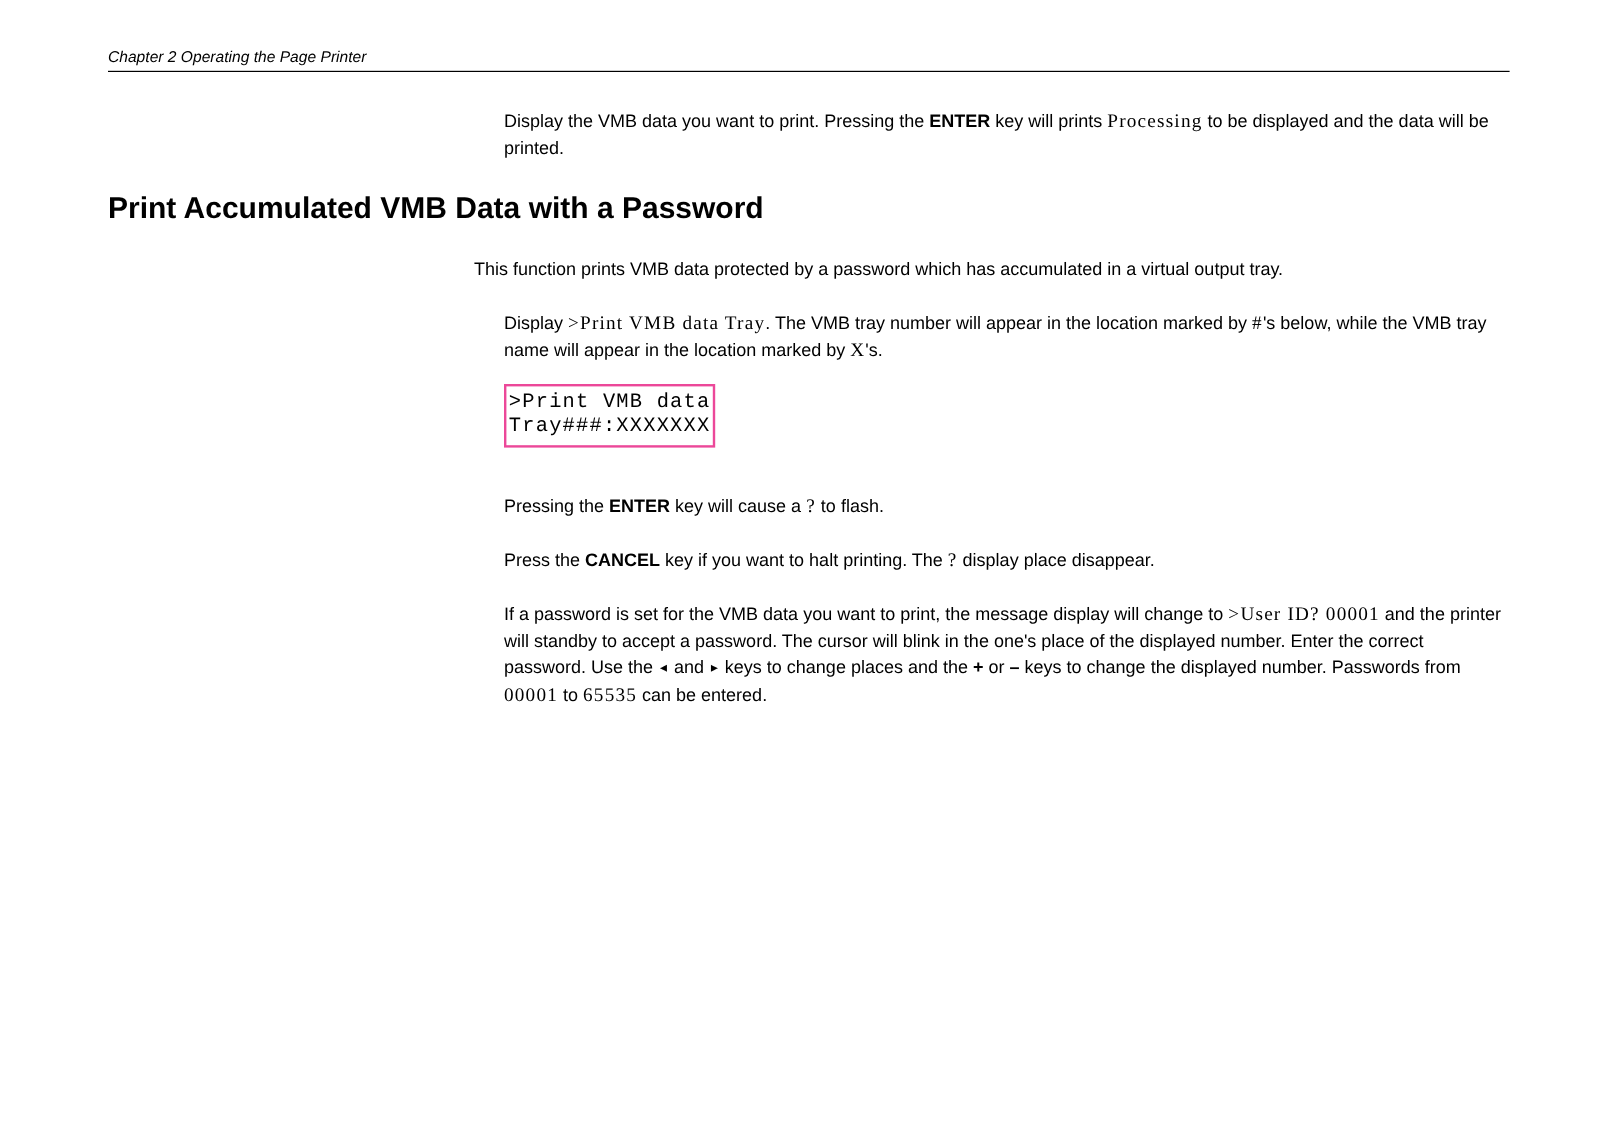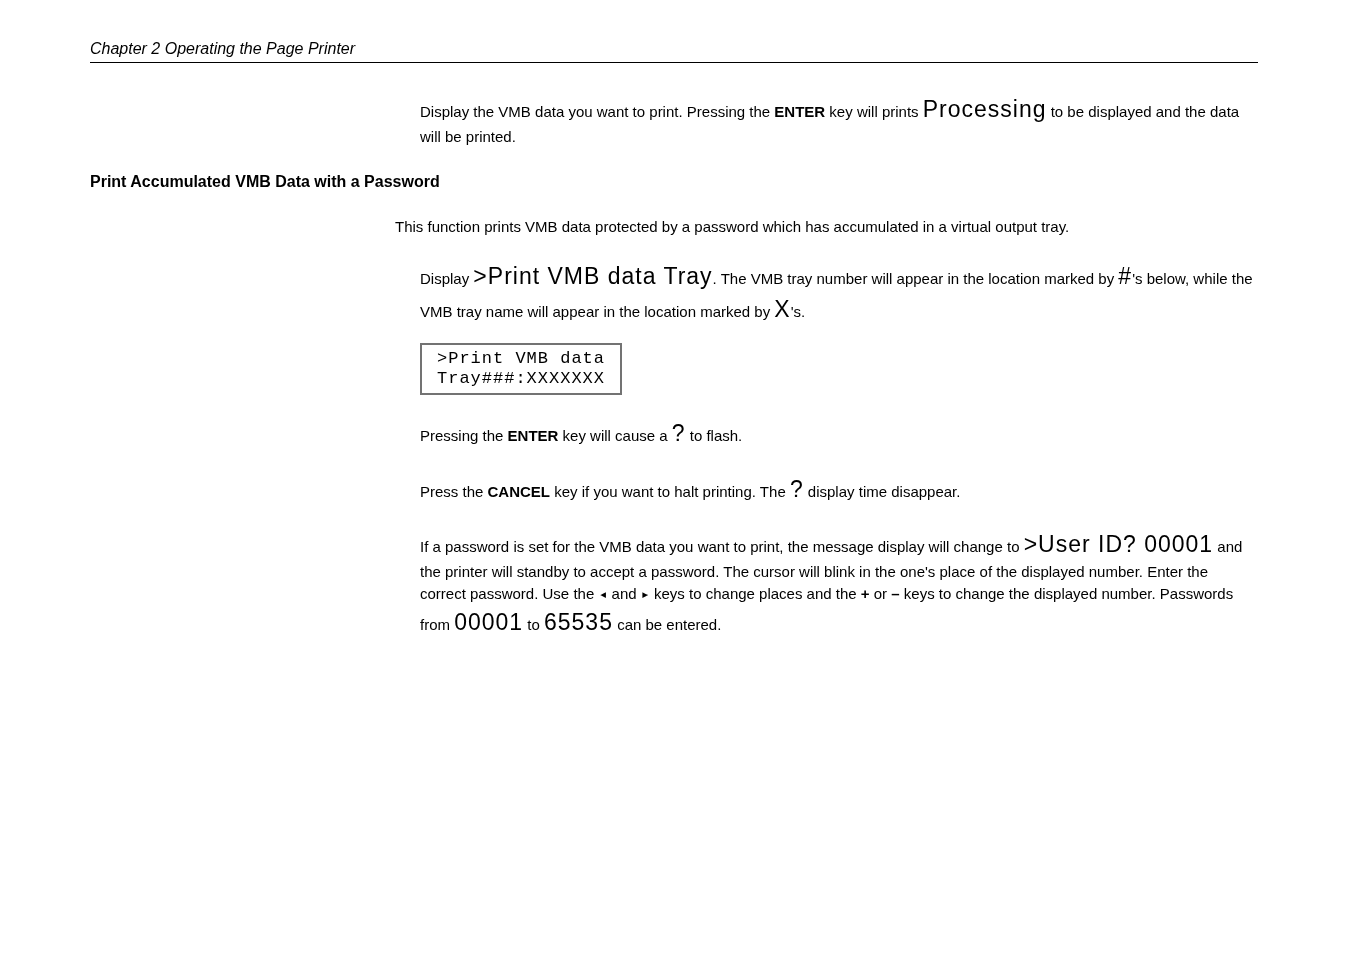--- a/index.html
+++ b/index.html
@@ -7,65 +7,65 @@
     font-size: 15px;
     color: #000;
     margin: 0;
     padding: 40px 90px;
     width: 1348px;
     box-sizing: border-box;
     background: #fff;
   }
   .chapter-header {
     font-style: italic;
-    font-size: 16px;
+    font-size: 13px;
     margin-bottom: 4px;
   }
   hr.top-rule {
     border: none;
     border-top: 1px solid #000;
     margin: 0 0 30px 0;
   }
   .indent-block {
     margin-left: 330px;
     margin-bottom: 25px;
   }
   .indent-block-2 {
     margin-left: 305px;
     margin-bottom: 25px;
   }
   h2.section-title {
-    font-size: 16px;
+    font-size: 25px;
     font-weight: bold;
     margin: 20px 0 25px 0;
   }
   .lcd {
-    font-family: Liberation Sans, sans-serif;
-    font-size: 23px;
+    font-family: Liberation Serif, serif;
+    font-size: 16px;
     letter-spacing: 1px;
   }
   .lcd-box {
-    border: 2px solid #737373;
+    border: 2px solid #ec4899;
     display: inline-block;
-    padding: 4px 15px;
+    padding: 4px 2px;
     margin: 10px 0 22px 0;
     font-family: "Courier New", monospace;
     font-size: 17px;
     letter-spacing: 1px;
     line-height: 1.2;
     white-space: pre;
   }
   .bold {
     font-weight: bold;
   }
   .arrow {
     font-family: monospace;
   }
   p { margin: 0 0 6px 0; line-height: 1.45; }
-  .para-gap { margin-bottom: 22px; }
+  .para-gap { margin-bottom: 22px; margin-top: 16px; }
 </style>
 </head>
 <body>
 
 <div class="chapter-header">Chapter 2  Operating the Page Printer</div>
 <hr class="top-rule">
 
 <div class="indent-block">
   <p>
     <span>Display the VMB data you want to print. Pressing the </span><span class="bold">ENTER</span><span> key will prints </span><span class="lcd">Processing</span><span> to be displayed and the data will be printed.</span>
@@ -85,19 +85,19 @@
 
   <div class="lcd-box"><span>&gt;Print VMB data</span>
 <span>Tray###:XXXXXXX</span></div>
 
   <p class="para-gap">
     <span>Pressing the </span><span class="bold">ENTER</span><span> key will cause a </span><span class="lcd">?</span><span> to flash.</span>
   </p>
 
 
   <p class="para-gap">
-    <span>Press the </span><span class="bold">CANCEL</span><span> key if you want to halt printing. The </span><span class="lcd">?</span><span> display time disappear.</span>
+    <span>Press the </span><span class="bold">CANCEL</span><span> key if you want to halt printing. The </span><span class="lcd">?</span><span> display place disappear.</span>
   </p>
 
   <p>
     <span>If a password is set for the VMB data you want to print, the message display will change to </span><span class="lcd">&gt;User ID? 00001</span><span> and the printer will standby to accept a password. The cursor will blink in the one's place of the displayed number. Enter the correct password. Use the </span><span class="arrow">◂</span><span> and </span><span class="arrow">▸</span><span> keys to change places and the </span><span class="bold">+</span><span> or </span><span class="bold">–</span><span> keys to change the displayed number. Passwords from </span><span class="lcd">00001</span><span> to </span><span class="lcd">65535</span><span> can be entered.</span>
   </p>
 </div>
 
 </body></html>

